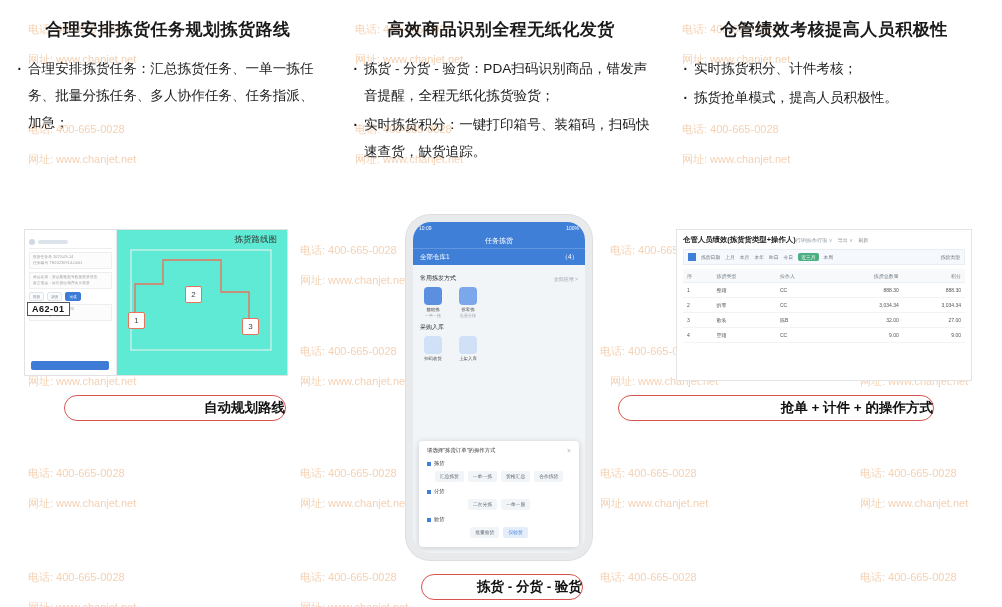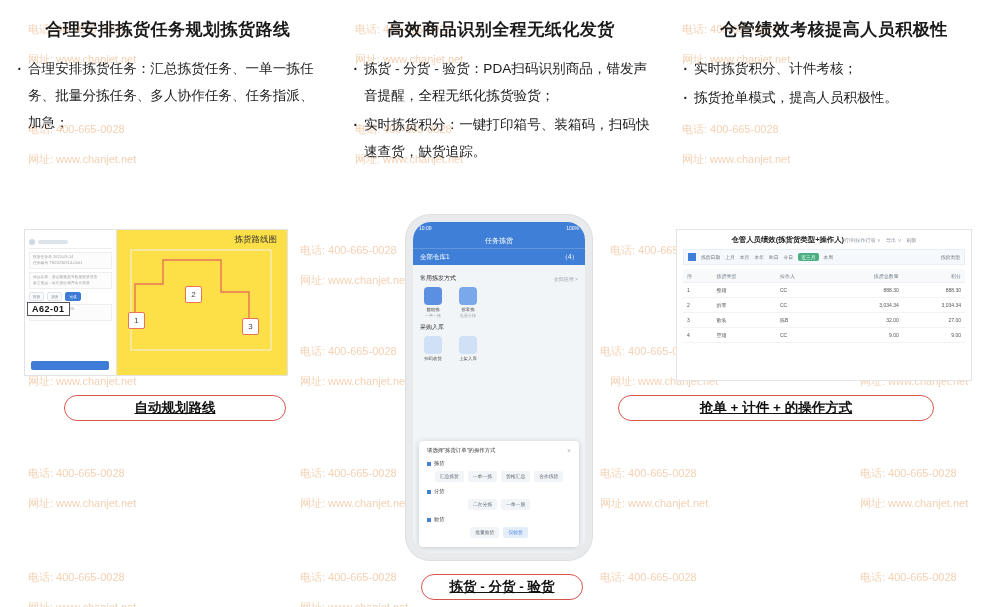--- a/index.html
+++ b/index.html
@@ -179,21 +179,21 @@
     left: 6px;
     bottom: 5px;
     width: 78px;
     height: 9px;
     background: #3e7bd6;
     border-radius: 2px;
   }
   .fl-map {
     flex: 1;
     position: relative;
-    background: #fde047;
+    background: #5eead4;
     padding: 4px 6px;
     box-sizing: border-box;
   }
   .fl-map-title {
     font-size: 8.5px;
     color: #333;
     text-align: right;
     padding-right: 4px;
     margin-bottom: 2px;
   }
@@ -212,25 +212,24 @@
   }
 
   
   .pill {
     position: absolute;
     border: 1px solid #d9534f;
     border-radius: 13px;
     color: #111;
     font-size: 13.5px;
     font-weight: bold;
-    text-align: center;
+    text-align: right;
     line-height: 24px;
     height: 24px;
     background: transparent;
-    text-decoration: underline;
   }
   .pill-left  { left: 64px;  top: 180px; width: 220px; }
   .pill-mid   { left: 421px; top: 359px; width: 160px; }
   .pill-right { left: 618px; top: 180px; width: 314px; }
 
   
   .phone {
     position: absolute;
     left: 406px;
     top: 0px;
@@ -366,21 +365,21 @@
     width: 296px;
     height: 152px;
     background: #fff;
     border: 1px solid #e4e4e4;
     box-sizing: border-box;
     padding: 5px 6px;
     overflow: hidden;
   }
   .fr-head {
     display: flex;
-    justify-content: center;
+    justify-content: flex-start;
     align-items: center;
     font-size: 7.4px;
     color: #222;
     font-weight: bold;
     margin-bottom: 4px;
   }
   .fr-head .tools {
     font-weight: normal;
     font-size: 5px;
     color: #8a939c;

